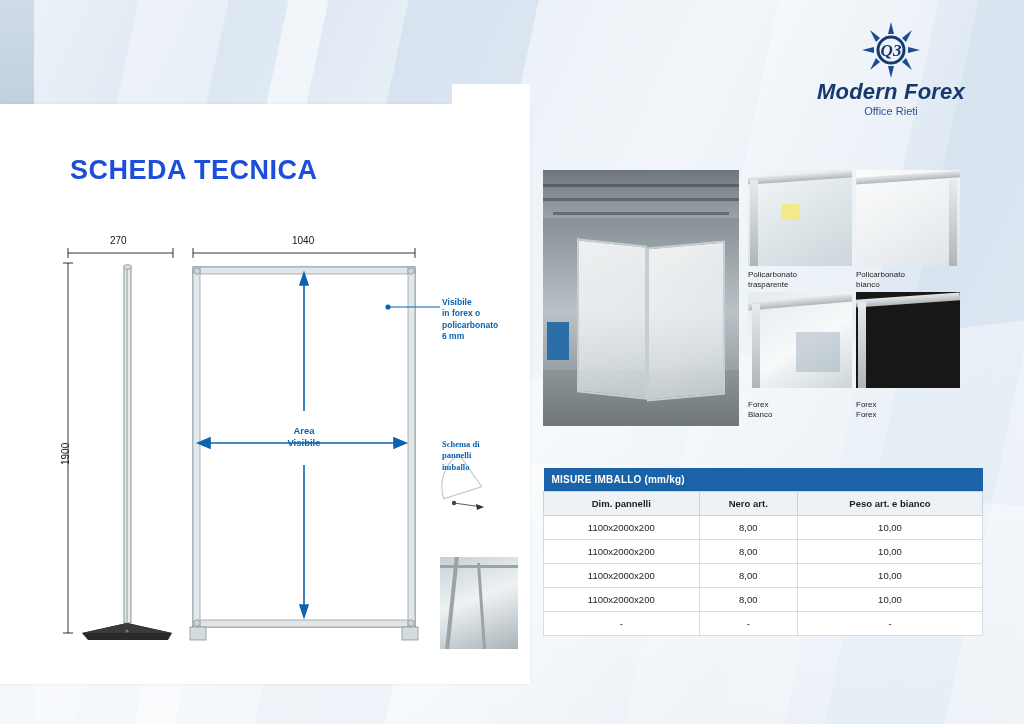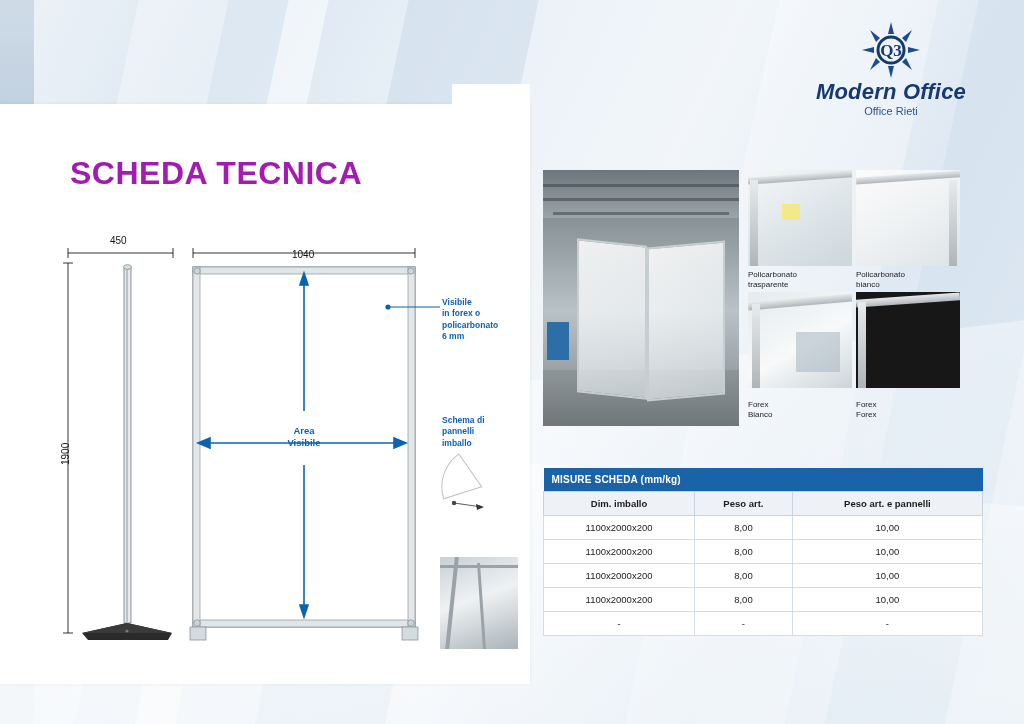--- a/index.html
+++ b/index.html
@@ -63,40 +63,41 @@
     top: 84px;
     width: 78px;
     height: 22px;
     background: #ffffff;
   }
 
   .page-title {
     position: absolute;
     left: 70px;
     top: 155px;
-    font-size: 32px;
+    font-size: 27px;
     font-weight: bold;
     letter-spacing: 0.5px;
-    color: #a21caf;
+    color: #1d4ed8;
     font-family: "Liberation Sans", sans-serif;
   }
 
   
   .logo {
     position: absolute;
     right: 28px;
     top: 22px;
     width: 210px;
     text-align: center;
     color: #123b7a;
   }
   .logo-mark {
     position: relative;
     width: 58px; height: 56px;
     margin: 0 auto 2px auto;
+    font-style: italic;
   }
   .logo-mark .burst {
     position: absolute; left: 0; top: 0; width: 58px; height: 56px;
   }
   .logo-name {
     font-size: 22px;
     font-weight: bold;
     font-style: italic;
     color: #16396f;
     line-height: 1.05;
@@ -270,21 +271,21 @@
         <polygon points="58,28 46,25 46,31"></polygon>
         <polygon points="8,8 18,16 14,20"></polygon>
         <polygon points="50,8 40,16 44,20"></polygon>
         <polygon points="8,48 18,40 14,36"></polygon>
         <polygon points="50,48 40,40 44,36"></polygon>
       </g>
       <circle cx="29" cy="28" r="13" fill="none" stroke="#16396f" stroke-width="3"></circle>
       <text x="29" y="34" text-anchor="middle" font-family="Liberation Serif, serif" font-size="17" font-weight="bold" fill="#16396f">Q3</text>
     </svg>
   </div>
-  <div class="logo-name">Modern Office</div>
+  <div class="logo-name">Modern Forex</div>
   <div class="logo-sub">Office Rieti</div>
 </div>
 
 <div class="drawing">
   <svg class="svg-layer" width="480" height="440" viewBox="0 0 480 440" xmlns="http://www.w3.org/2000/svg">
     <g stroke="#000" stroke-width="0.8" fill="none">
 
       <line x1="28" y1="38" x2="133" y2="38"></line>
       <line x1="28" y1="33" x2="28" y2="43"></line>
       <line x1="133" y1="33" x2="133" y2="43"></line>
@@ -345,37 +346,37 @@
     </g>
 
     <g transform="translate(400,270)">
       <path d="M 40 0 A 40 40 0 0 0 2 28 L 40 40 Z" fill="#ffffff" stroke="#b9c2c7" stroke-width="1" transform="translate(-14,-8) rotate(-35)"></path>
       <line x1="14" y1="18" x2="42" y2="22" stroke="#333" stroke-width="0.8"></line>
       <polygon points="44,22 36,19 37,25" fill="#333"></polygon>
       <circle cx="14" cy="18" r="2.2" fill="#444"></circle>
     </g>
   </svg>
 
-  <div class="dim-label" style="left:70px; top:20px;">450</div>
-  <div class="dim-label" style="left:252px; top:34px;">1040</div>
+  <div class="dim-label" style="left:70px; top:20px;">270</div>
+  <div class="dim-label" style="left:252px; top:20px;">1040</div>
   <div class="vert-label" style="left:20px; top:250px;">1900</div>
 
   <div class="area-label" style="left:232px; top:210px; width:64px;">
     <span>Area</span><br>
     <span>Visibile</span>
   </div>
 
   <div class="note" style="left:402px; top:82px; width:76px;">
     <span>Visibile</span><br>
     <span>in forex o</span><br>
     <span>policarbonato</span><br>
     <span>6 mm</span>
   </div>
 
-  <div class="note" style="left:402px; top:200px; width:76px;">
+  <div class="note" style="left:402px; top:224px; width:76px;font-family:Liberation Serif, serif;">
     <span>Schema di</span><br>
     <span>pannelli</span><br>
     <span>imballo</span>
   </div>
 </div>
 
 <div class="photo-main">
   <div class="ceiling"></div>
   <div class="beam" style="left:0; top:14px; width:196px;"></div>
   <div class="beam" style="left:0; top:28px; width:196px;"></div>
@@ -425,26 +426,26 @@
 <div class="photo-small">
   <div class="edge" style="left:10px; top:0; width:4px; height:92px; transform:skewX(-6deg);"></div>
   <div class="edge" style="left:40px; top:6px; width:3px; height:86px; transform:skewX(4deg);"></div>
   <div class="edge" style="left:0; top:8px; width:78px; height:3px;"></div>
 </div>
 
 <div class="table-wrap">
   <table class="measures">
     <tbody>
       <tr class="title-row">
-        <td colspan="3">MISURE SCHEDA (mm/kg)</td>
-      </tr>
-      <tr>
-        <th>Dim. imballo</th>
-        <th>Peso art.</th>
-        <th>Peso art. e pannelli</th>
+        <td colspan="3">MISURE IMBALLO (mm/kg)</td>
+      </tr>
+      <tr>
+        <th>Dim. pannelli</th>
+        <th>Nero art.</th>
+        <th>Peso art. e bianco</th>
       </tr>
       <tr>
         <td class="cell">1100x2000x200</td>
         <td class="cell">8,00</td>
         <td class="cell">10,00</td>
       </tr>
       <tr>
         <td class="cell">1100x2000x200</td>
         <td class="cell">8,00</td>
         <td class="cell">10,00</td>

